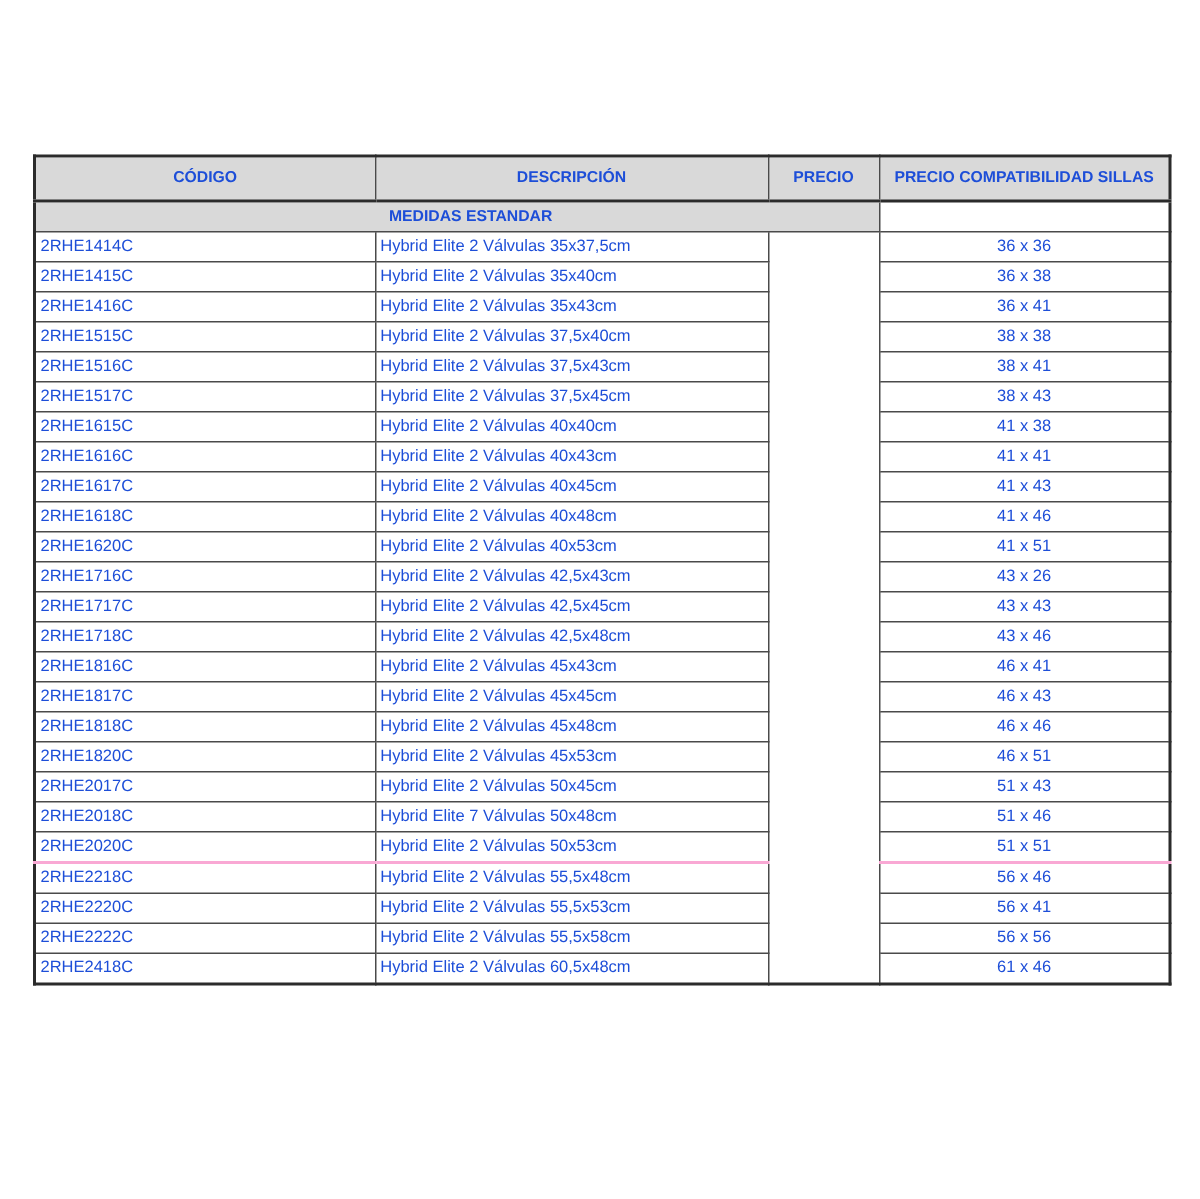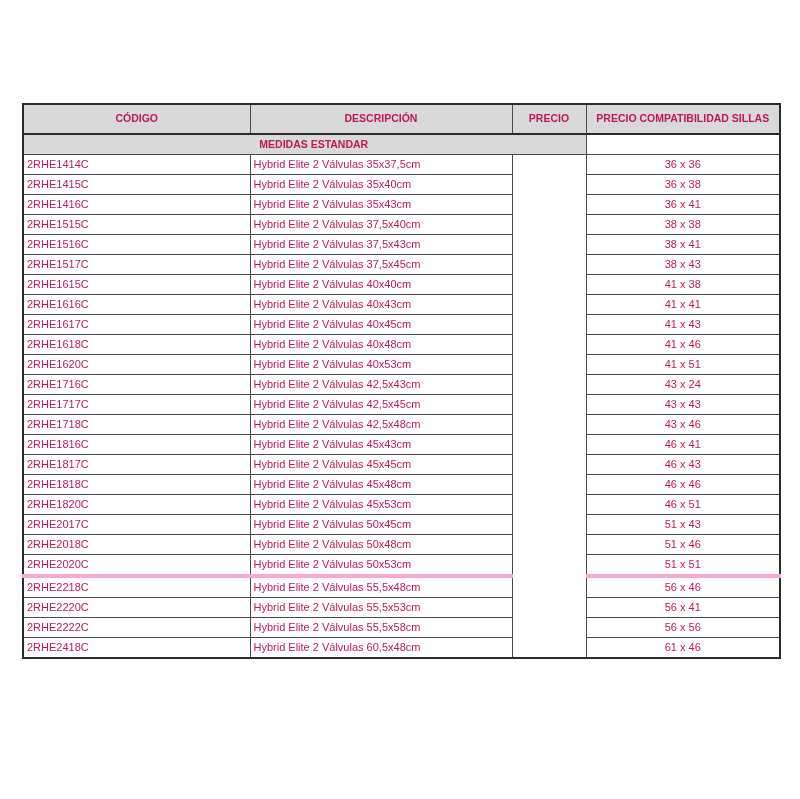--- a/index.html
+++ b/index.html
@@ -19,21 +19,21 @@
   .table-wrap {
     position: absolute;
     top: 103px;
     left: 22px;
     width: 757px;
   }
   table.price-table {
     border-collapse: collapse;
     width: 757px;
     table-layout: fixed;
-    color: #be185d;
+    color: #1d4ed8;
   }
   col.c-codigo { width: 227px; }
   col.c-desc   { width: 262px; }
   col.c-precio { width: 74px;  }
   col.c-rango  { width: 194px; }
 
   table.price-table th,
   table.price-table td {
     border: 1px solid #4a4a4a;
     font-size: 11px;
@@ -64,21 +64,21 @@
     font-size: 10.5px;
     padding-left: 21px;
   }
   tr.data-row td {
     height: 15px;
   }
   td.code-cell  { text-align: left; }
   td.desc-cell  { text-align: left; padding-left: 5px; }
   td.range-cell { text-align: center; margin-left: 32px; }
   td.precio-cell { background: #ffffff; }
-  tr.block-start td { border-top: 4px solid #f9a8d4; }
+  tr.block-start td { border-top: 2px solid #f9a8d4; }
 </style>
 </head>
 <body>
 
 <div class="page">
   <div class="table-wrap">
     <table class="price-table">
       <colgroup>
         <col class="c-codigo">
         <col class="c-desc">
@@ -150,21 +150,21 @@
     <td class="range-cell">41 x 46</td>
   </tr>
           <tr class="data-row">
     <td class="code-cell">2RHE1620C</td>
     <td class="desc-cell">Hybrid Elite 2 Válvulas 40x53cm</td>
     <td class="range-cell">41 x 51</td>
   </tr>
           <tr class="data-row">
     <td class="code-cell">2RHE1716C</td>
     <td class="desc-cell">Hybrid Elite 2 Válvulas 42,5x43cm</td>
-    <td class="range-cell">43 x 24</td>
+    <td class="range-cell">43 x 26</td>
   </tr>
           <tr class="data-row">
     <td class="code-cell">2RHE1717C</td>
     <td class="desc-cell">Hybrid Elite 2 Válvulas 42,5x45cm</td>
     <td class="range-cell">43 x 43</td>
   </tr>
           <tr class="data-row">
     <td class="code-cell">2RHE1718C</td>
     <td class="desc-cell">Hybrid Elite 2 Válvulas 42,5x48cm</td>
     <td class="range-cell">43 x 46</td>
@@ -189,21 +189,21 @@
     <td class="desc-cell">Hybrid Elite 2 Válvulas 45x53cm</td>
     <td class="range-cell">46 x 51</td>
   </tr>
           <tr class="data-row">
     <td class="code-cell">2RHE2017C</td>
     <td class="desc-cell">Hybrid Elite 2 Válvulas 50x45cm</td>
     <td class="range-cell">51 x 43</td>
   </tr>
           <tr class="data-row">
     <td class="code-cell">2RHE2018C</td>
-    <td class="desc-cell">Hybrid Elite 2 Válvulas 50x48cm</td>
+    <td class="desc-cell">Hybrid Elite 7 Válvulas 50x48cm</td>
     <td class="range-cell">51 x 46</td>
   </tr>
           <tr class="data-row">
     <td class="code-cell">2RHE2020C</td>
     <td class="desc-cell">Hybrid Elite 2 Válvulas 50x53cm</td>
     <td class="range-cell">51 x 51</td>
   </tr>
           <tr class="data-row block-start">
     <td class="code-cell">2RHE2218C</td>
     <td class="desc-cell">Hybrid Elite 2 Válvulas 55,5x48cm</td>

